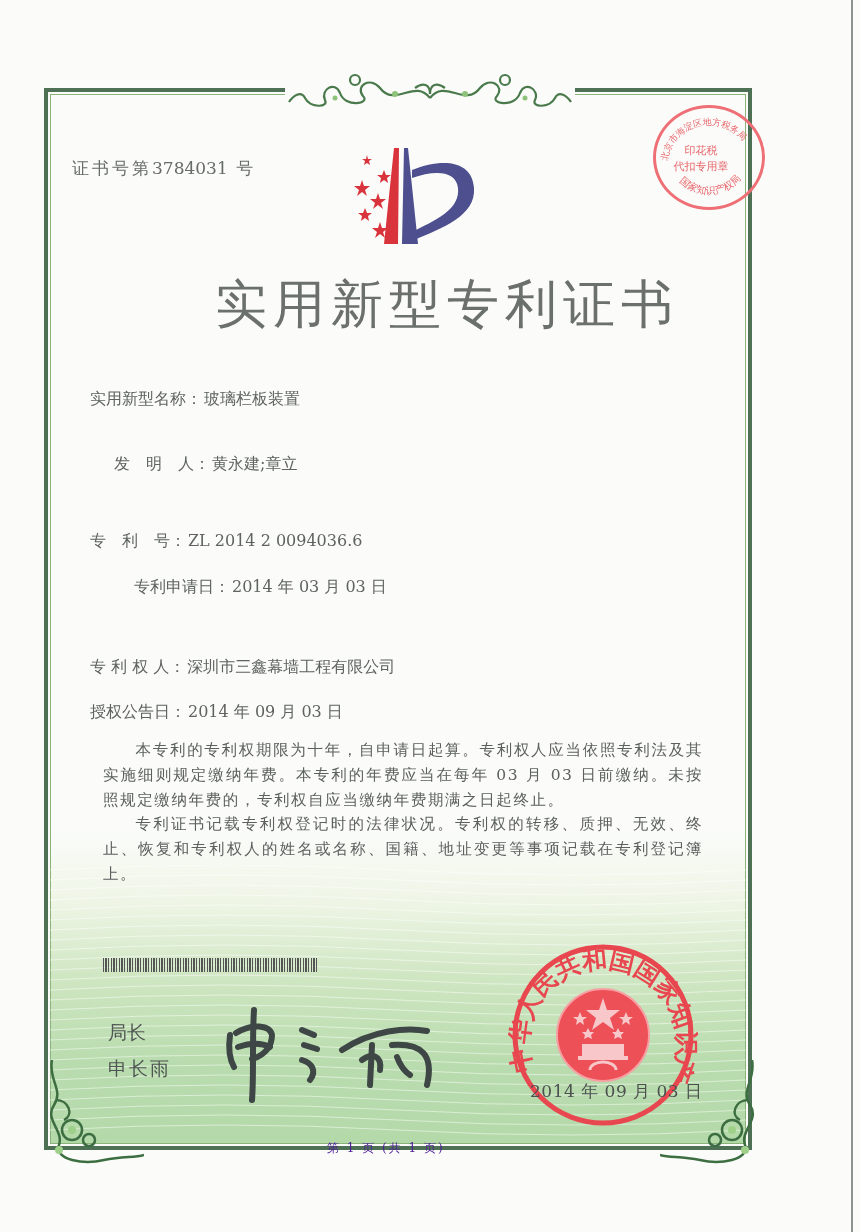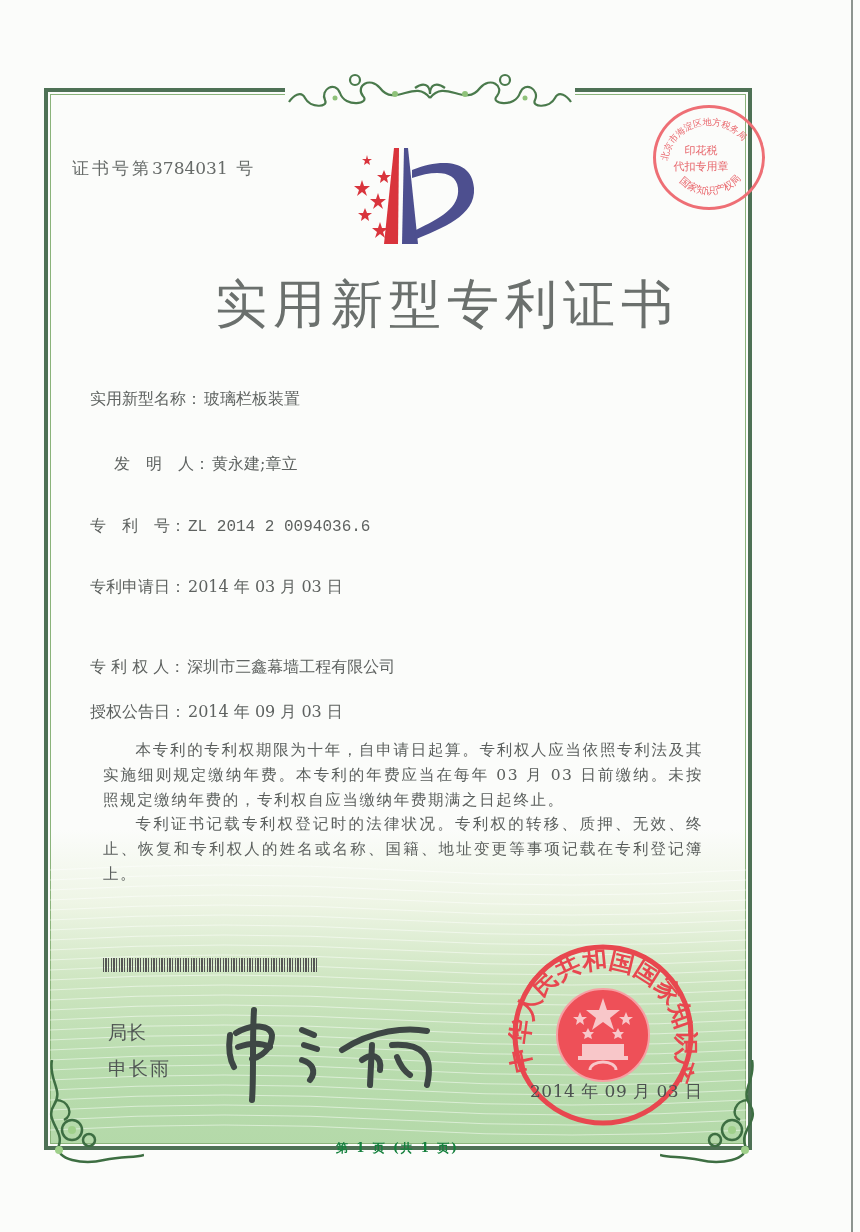--- a/index.html
+++ b/index.html
@@ -44,21 +44,21 @@
 
   .barcode { position: absolute; left: 103px; top: 958px; width: 216px; height: 14px;
     background: repeating-linear-gradient(90deg, #555 0 1px, transparent 1px 2px, #555 2px 4px, transparent 4px 5px, #555 5px 6px, transparent 6px 8px);
   }
   .director-title { position:absolute; left:108px; top:1020px; font-family: "DejaVu Sans","Liberation Sans",sans-serif; font-size:19px; color:#4f5553; }
   .director-name { position:absolute; left:108px; top:1056px; font-family: "DejaVu Sans","Liberation Sans",sans-serif; font-size:19px; color:#4f5553; letter-spacing: 2px; }
   .signature { position:absolute; left:222px; top:1005px; width:220px; height:100px; }
 
   .seal { position:absolute; left:508px; top:940px; width:190px; height:190px; }
   .seal-date { position:absolute; left:530px; top:1080px; font-size: 17px; color:#4c5150; letter-spacing: 0.5px; }
-  .page-no { position:absolute; left:336px; top:1140px; font-size: 12px; color:#15803d; letter-spacing: 2px; font-weight: bold; }
+  .page-no { position:absolute; left:327px; top:1140px; font-size: 12px; color:#4c1d95; letter-spacing: 2px; }
 </style>
 </head>
 <body>
 
 <div class="right-edge"></div>
 
 <div class="frame"></div>
 
 <svg class="waves" viewBox="0 0 696 284" preserveAspectRatio="none">
   <g fill="none" stroke="#ffffff" stroke-width="0.9">
@@ -170,24 +170,24 @@
 </div>
 
 <div class="title">实用新型专利证书</div>
 
 <div class="field" style="top:389px;">
   <span class="lbl">实用新型名称：</span><span class="val">玻璃栏板装置</span>
 </div>
 <div class="field" style="top:454px;margin-left:24px;">
   <span class="lbl">发　明　人：</span><span class="val">黄永建;章立</span>
 </div>
-<div class="field" style="top:516px;font-family:Liberation Mono, monospace;">
+<div class="field" style="top:531px;">
   <span class="lbl">专　利　号：</span><span class="val">ZL 2014 2 0094036.6</span>
 </div>
-<div class="field" style="top:577px;">
+<div class="field" style="top:577px;margin-left:44px;">
   <span class="lbl">专利申请日：</span><span class="val">2014 年 03 月 03 日</span>
 </div>
 <div class="field" style="top:657px;">
   <span class="lbl">专 利 权 人：</span><span class="val">深圳市三鑫幕墙工程有限公司</span>
 </div>
 <div class="field" style="top:702px;">
   <span class="lbl">授权公告日：</span><span class="val">2014 年 09 月 03 日</span>
 </div>
 
 <div class="body-text">

